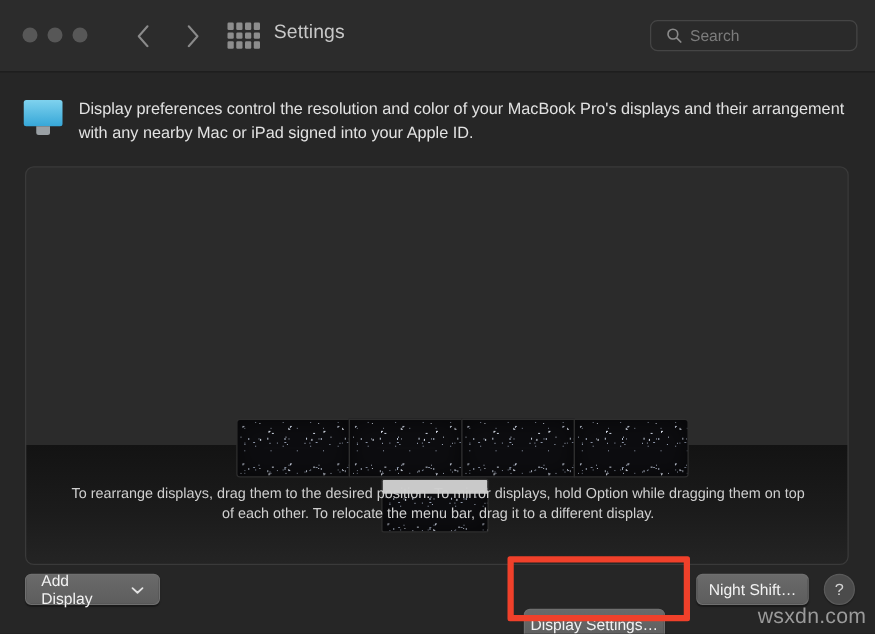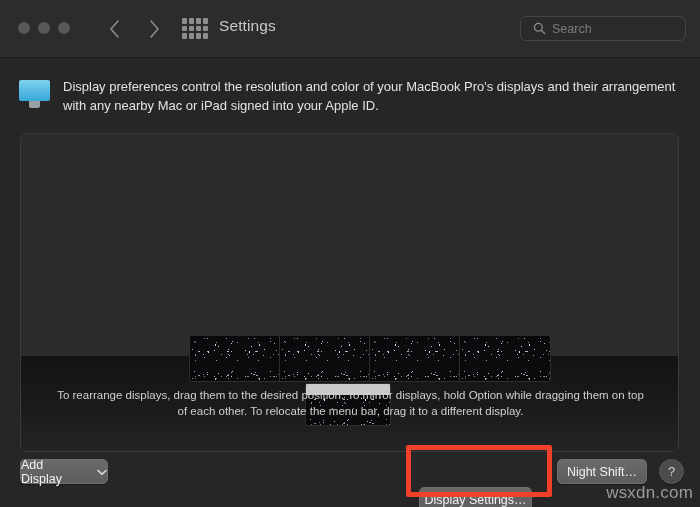--- a/index.html
+++ b/index.html
@@ -147,21 +147,21 @@
     background: linear-gradient(180deg, #6a6a6a 0%, #5d5d5d 100%);
     border: 1px solid #6f6f6f;
     border-radius: 5px;
     color: #f2f2f2;
     font-size: 12.5px;
     font-family: "Liberation Sans", sans-serif;
     display: flex; align-items: center; justify-content: center;
     box-shadow: 0 1px 1px rgba(0,0,0,.35);
     cursor: default;
   }
-  .btn-add { left: 20px; top: 459px; width: 88px; height: 25px; gap: 20px; padding: 0 0; justify-content: space-between; }
+  .btn-add { left: 20px; top: 459px; width: 108px; height: 25px; gap: 20px; padding: 0 12px; justify-content: space-between; }
   .btn-add .chev { opacity: .9; }
   .btn-dsettings { left: 419px; top: 459px; width: 113px; height: 25px; margin-top: 28px; }
   .btn-nightshift { left: 557px; top: 459px; width: 90px; height: 25px; }
   .btn-help {
     left: 659px; top: 459px; width: 25px; height: 25px; border-radius: 50%;
     background: #4b4b4b; border: 1px solid #5a5a5a; font-size: 13px; color: #d2d2d2;
   }
 
   .highlight {
     position: absolute; left: 406px; top: 445px; width: 146px; height: 52px;

